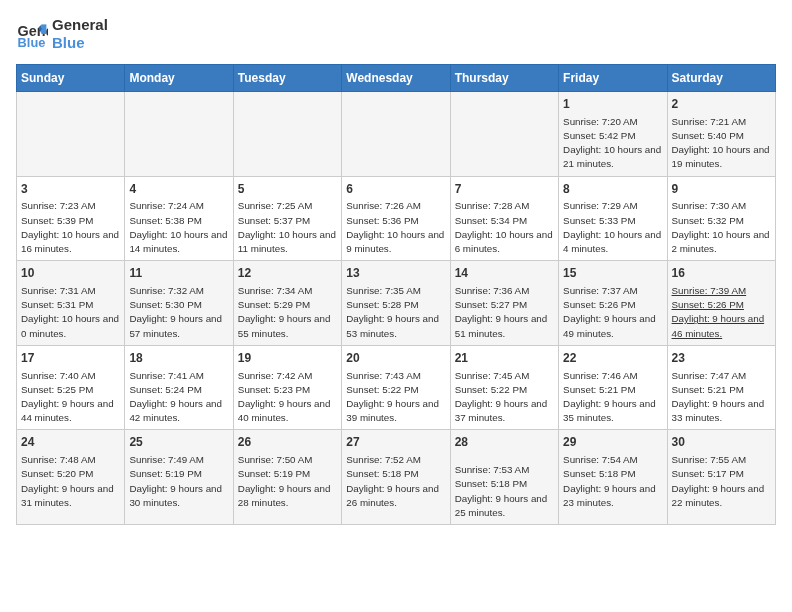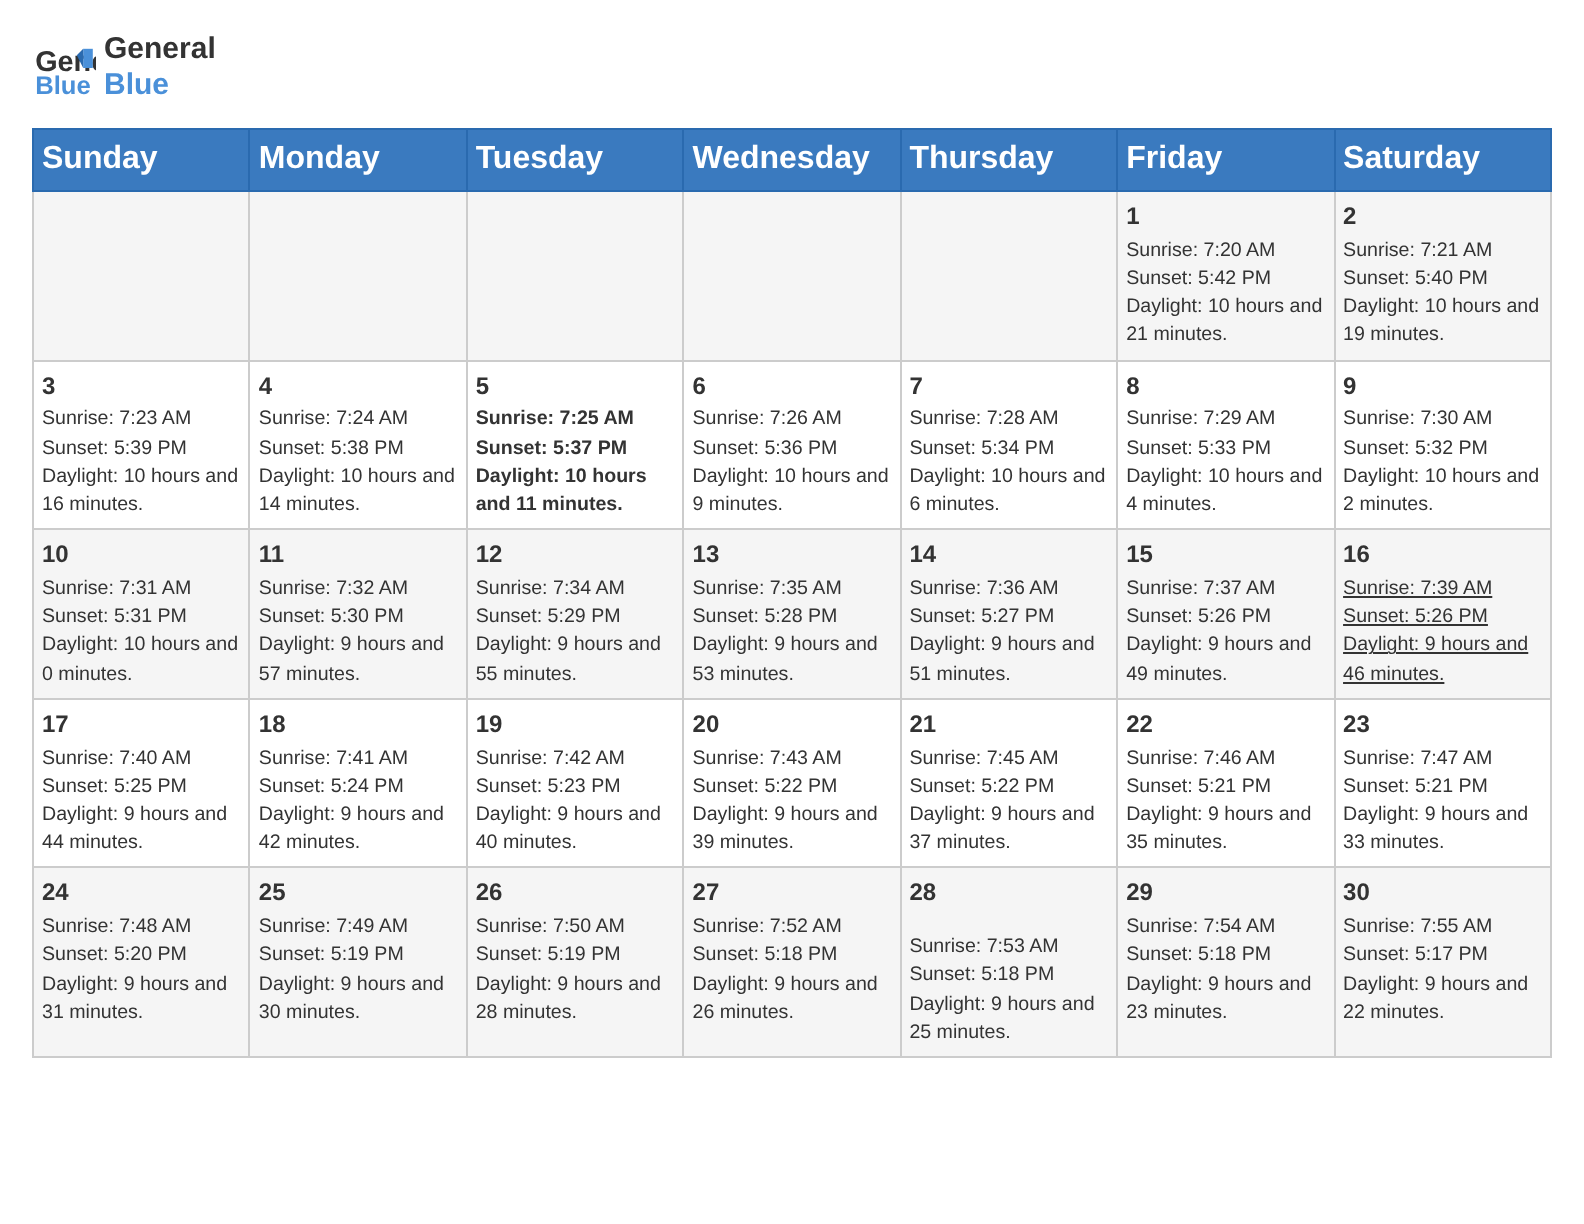--- a/index.html
+++ b/index.html
@@ -40,21 +40,21 @@
     table {
       width: 100%;
       border-collapse: collapse;
       font-size: 10.5px;
     }
     thead tr th {
       background-color: #3a7abf;
       color: #fff;
       padding: 6px 4px;
       text-align: left;
-      font-size: 16px;
+      font-size: 12px;
       font-weight: bold;
       border: 1px solid #2a6aaf;
     }
     tbody tr td {
       border: 1px solid #ccc;
       vertical-align: top;
       padding: 4px 4px;
       width: calc(100% / 7);
       min-height: 80px;
       line-height: 1.4;
@@ -139,21 +139,21 @@
 Daylight: 10 hours and 16 minutes.</div>
         </td>
         <td>
           <span class="day-num">4</span>
           <div class="day-info" style="white-space: pre-line;">Sunrise: 7:24 AM
 Sunset: 5:38 PM
 Daylight: 10 hours and 14 minutes.</div>
         </td>
         <td>
           <span class="day-num">5</span>
-          <div class="day-info" style="white-space: pre-line; font-weight: bold;">Sunrise: 7:25 AM
+          <div class="day-info" style="white-space: pre-line;">Sunrise: 7:25 AM
 Sunset: 5:37 PM
 Daylight: 10 hours and 11 minutes.</div>
         </td>
         <td>
           <span class="day-num">6</span>
           <div class="day-info" style="white-space: pre-line;">Sunrise: 7:26 AM
 Sunset: 5:36 PM
 Daylight: 10 hours and 9 minutes.</div>
         </td>
         <td>

